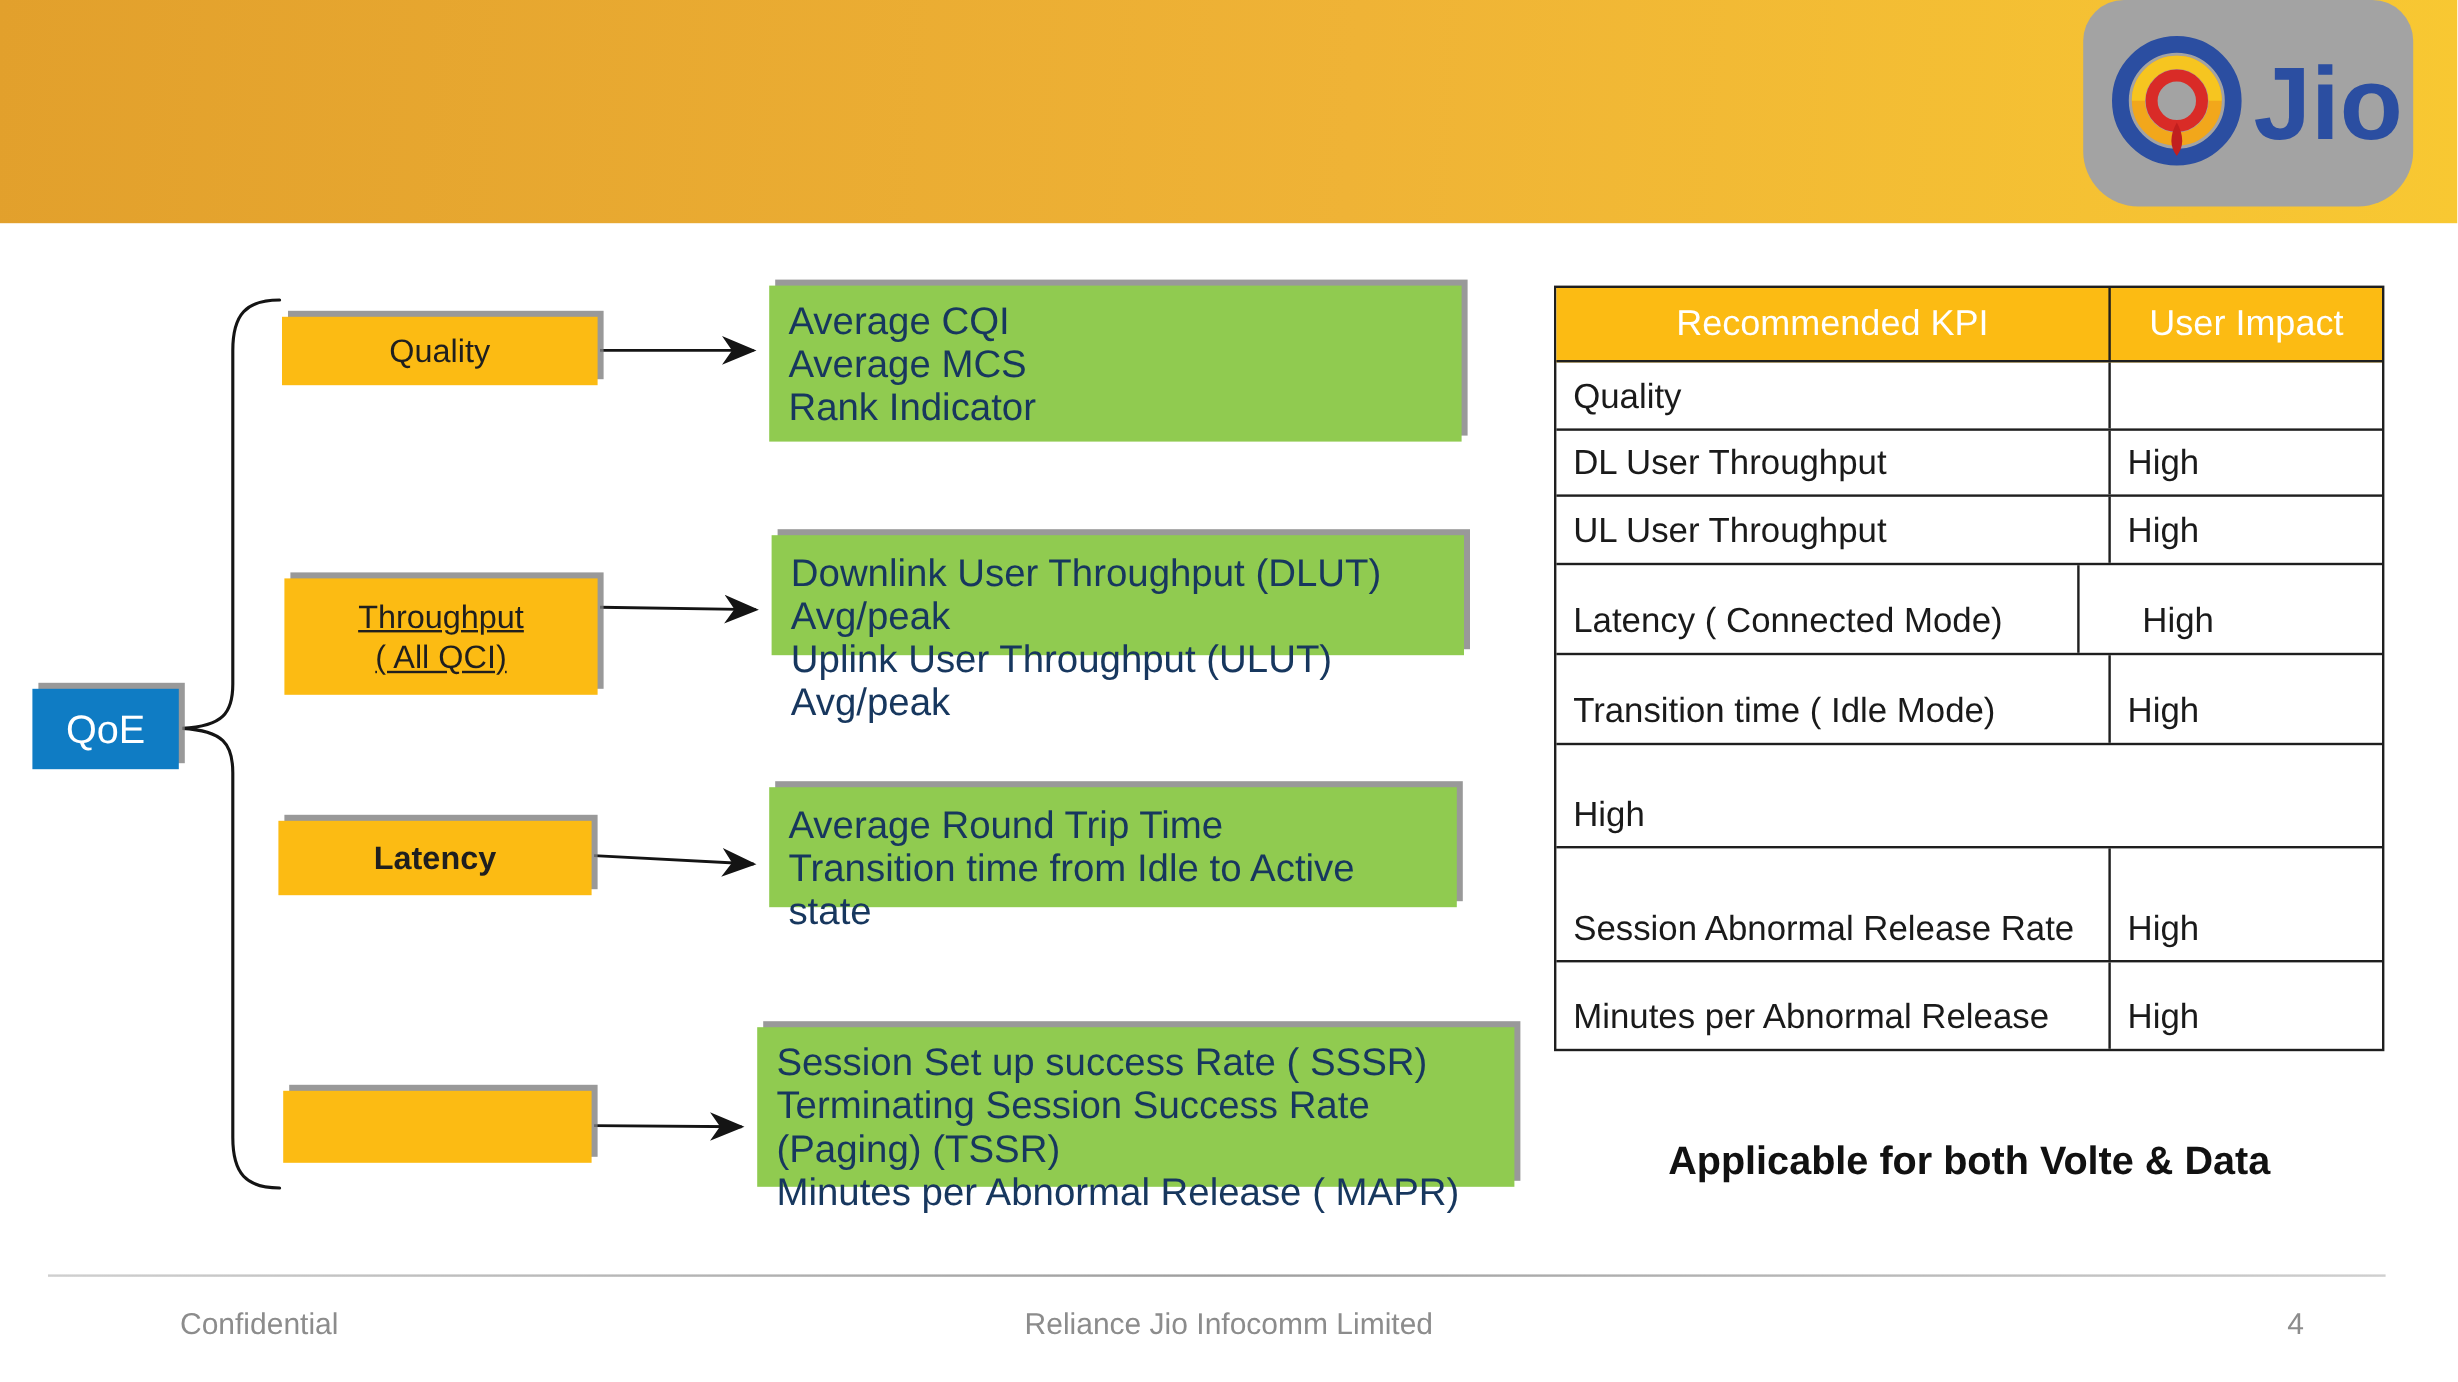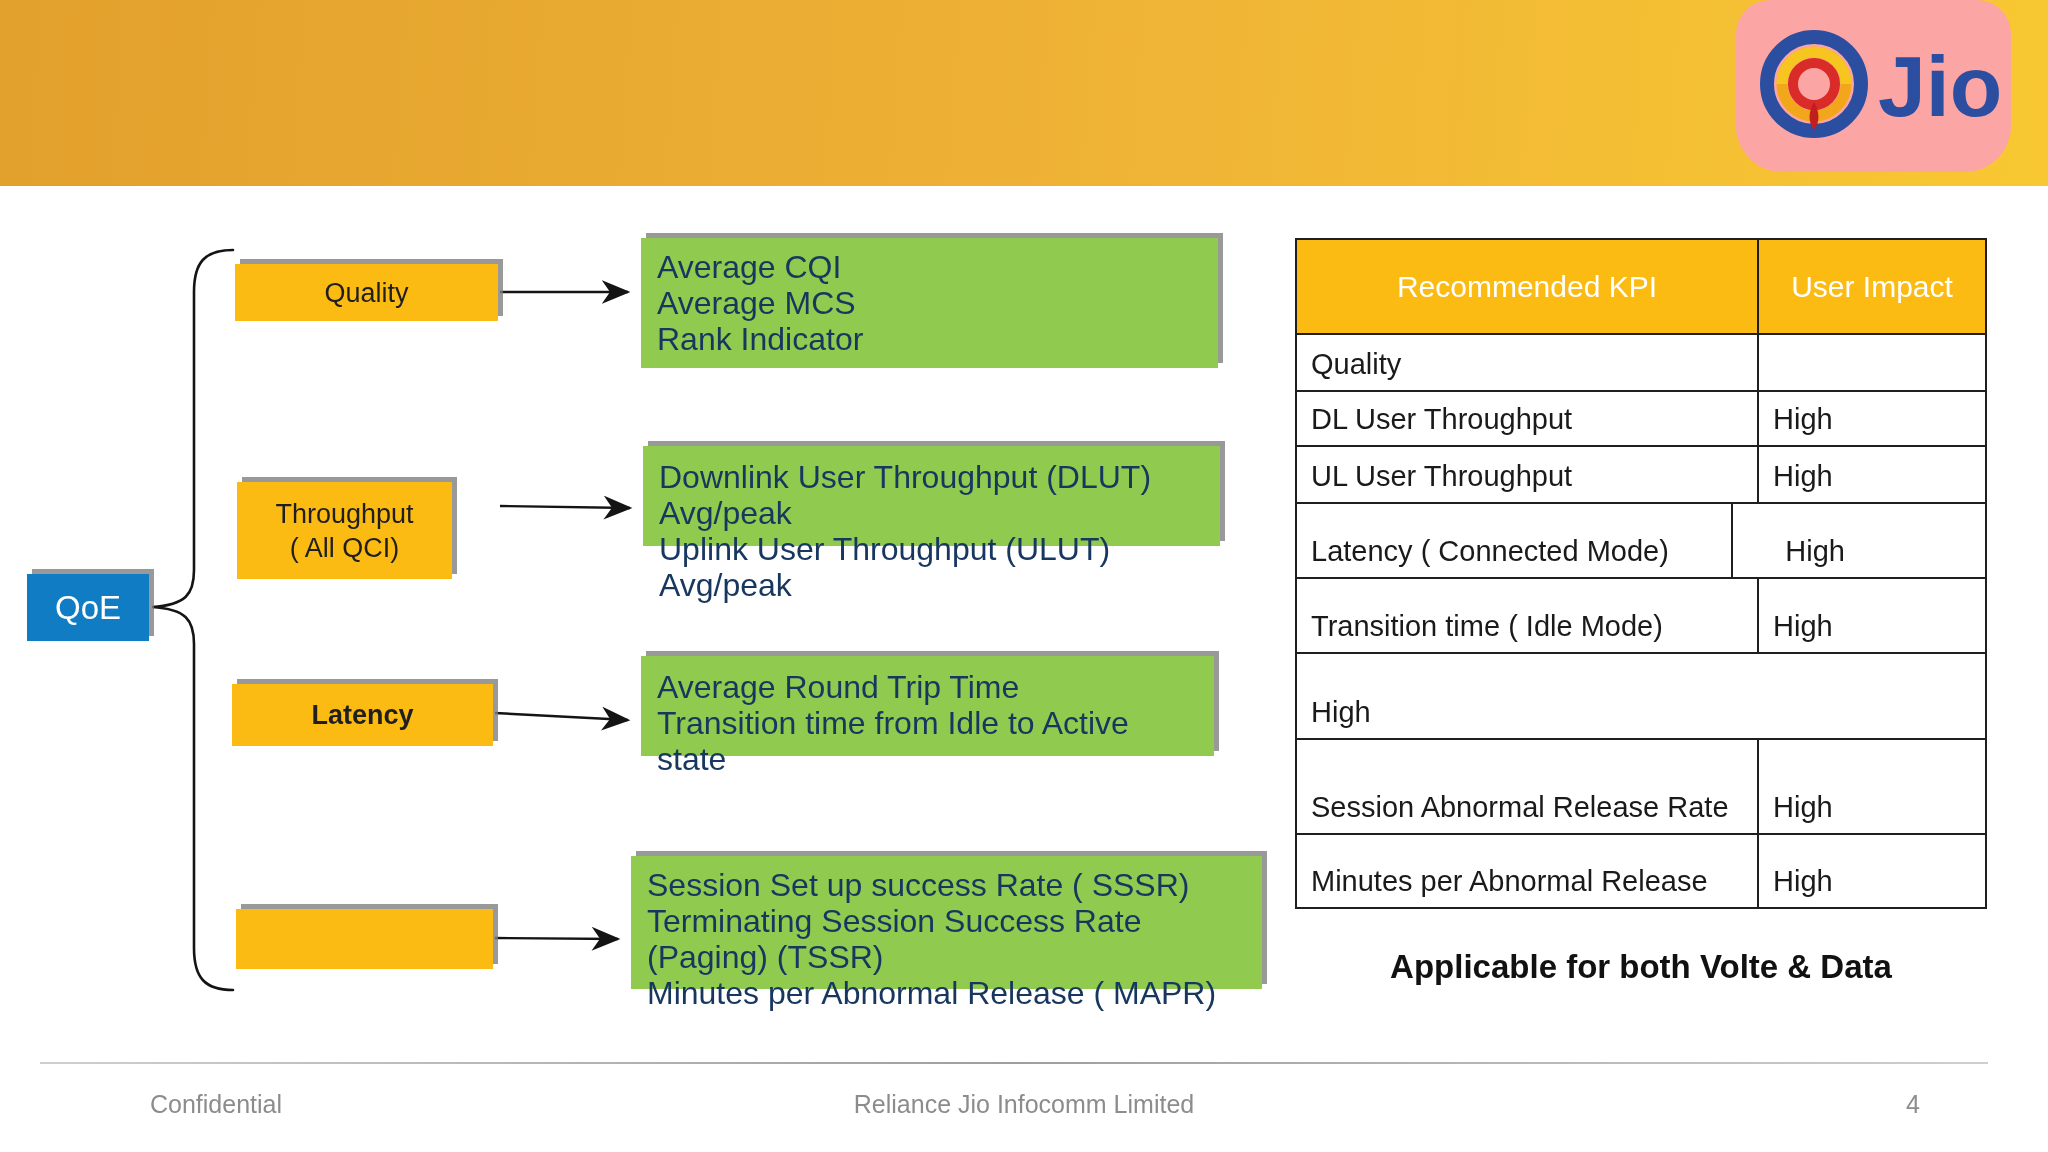--- a/index.html
+++ b/index.html
@@ -5,44 +5,44 @@
   html,body{margin:0;padding:0;background:#ffffff;}
   #stage{
     position:relative;width:2048px;height:1152px;overflow:hidden;background:#ffffff;
     font-family:"Liberation Sans", sans-serif;
   }
   
   .banner{position:absolute;left:0;top:0;width:2048px;height:186px;
     background:linear-gradient(94deg,#E2A02C 0%,#EFB336 55%,#F8C832 100%);}
   .slide-title{position:absolute;left:38px;top:56px;font-size:54px;font-weight:bold;color:#ffffff;
     letter-spacing:.5px;text-shadow:0 1px 2px rgba(120,80,0,.25);}
-  .logo-panel{position:absolute;left:1736px;top:0;width:275px;height:172px;background:#fca5a5;
+  .logo-panel{position:absolute;left:1736px;top:0;width:275px;height:172px;background:#a3a3a3;
     border-radius:34px 34px 46px 46px;text-align:right;}
   
   .shadowbox{position:absolute;box-sizing:border-box;box-shadow:5px -5px 0 0 rgba(128,128,128,.8);}
   .root-box{left:27px;top:574px;width:122px;height:67px;background:#0F7CC4;color:#ffffff;
     display:flex;align-items:center;justify-content:center;font-size:33px;}
   .branch-box{background:#FCBB13;color:#1f1f1f;display:flex;align-items:center;justify-content:center;
     text-align:center;font-size:27px;line-height:34px;white-space:pre-line;}
   .bb-quality{left:235px;top:264px;width:263px;height:57px;}
-  .bb-throughput{left:237px;top:482px;width:215px;height:97px;}
+  .bb-throughput{left:237px;top:482px;width:261px;height:97px;text-decoration:underline;}
   .bb-latency{left:232px;top:684px;width:261px;height:62px;font-weight:bold;}
   .bb-blank{left:236px;top:909px;width:257px;height:60px;}
   .kpi-box{background:#90CB50;color:#17375E;font-size:32px;line-height:36px;white-space:pre-line;
     padding:11px 16px;}
   .kb-1{left:641px;top:238px;width:577px;height:130px;}
   .kb-2{left:643px;top:446px;width:577px;height:100px;padding-top:13px;}
   .kb-3{left:641px;top:656px;width:573px;height:100px;padding-top:13px;}
   .kb-4{left:631px;top:856px;width:631px;height:133px;}
   
   .lines-svg{position:absolute;left:0;top:0;width:2048px;height:1152px;pointer-events:none;}
   
   .kpi-table{position:absolute;left:1295px;top:238px;width:692px;box-sizing:border-box;
     border:2px solid #1f1f1f;background:#ffffff;}
-  .thead{display:flex;height:95px;background:#FCBB13;border-bottom:2px solid #1f1f1f;box-sizing:border-box;}
+  .thead{display:flex;height:62px;background:#FCBB13;border-bottom:2px solid #1f1f1f;box-sizing:border-box;}
   .th{box-sizing:border-box;display:flex;align-items:center;justify-content:center;
     color:#ffffff;font-size:30px;}
   .th.kpi{width:462px;border-right:2px solid #1f1f1f;}
   .th.impact{width:226px;}
   .trow{display:flex;box-sizing:border-box;border-top:2px solid #1f1f1f;}
   .trow:first-child{border-top:none;}
   .tcell{box-sizing:border-box;display:flex;align-items:flex-end;padding:0 0 9px 14px;
     font-size:29px;color:#1a1a1a;}
   .tcell.kpi{width:462px;border-right:2px solid #1f1f1f;}
   .tcell.impact{width:226px;}

